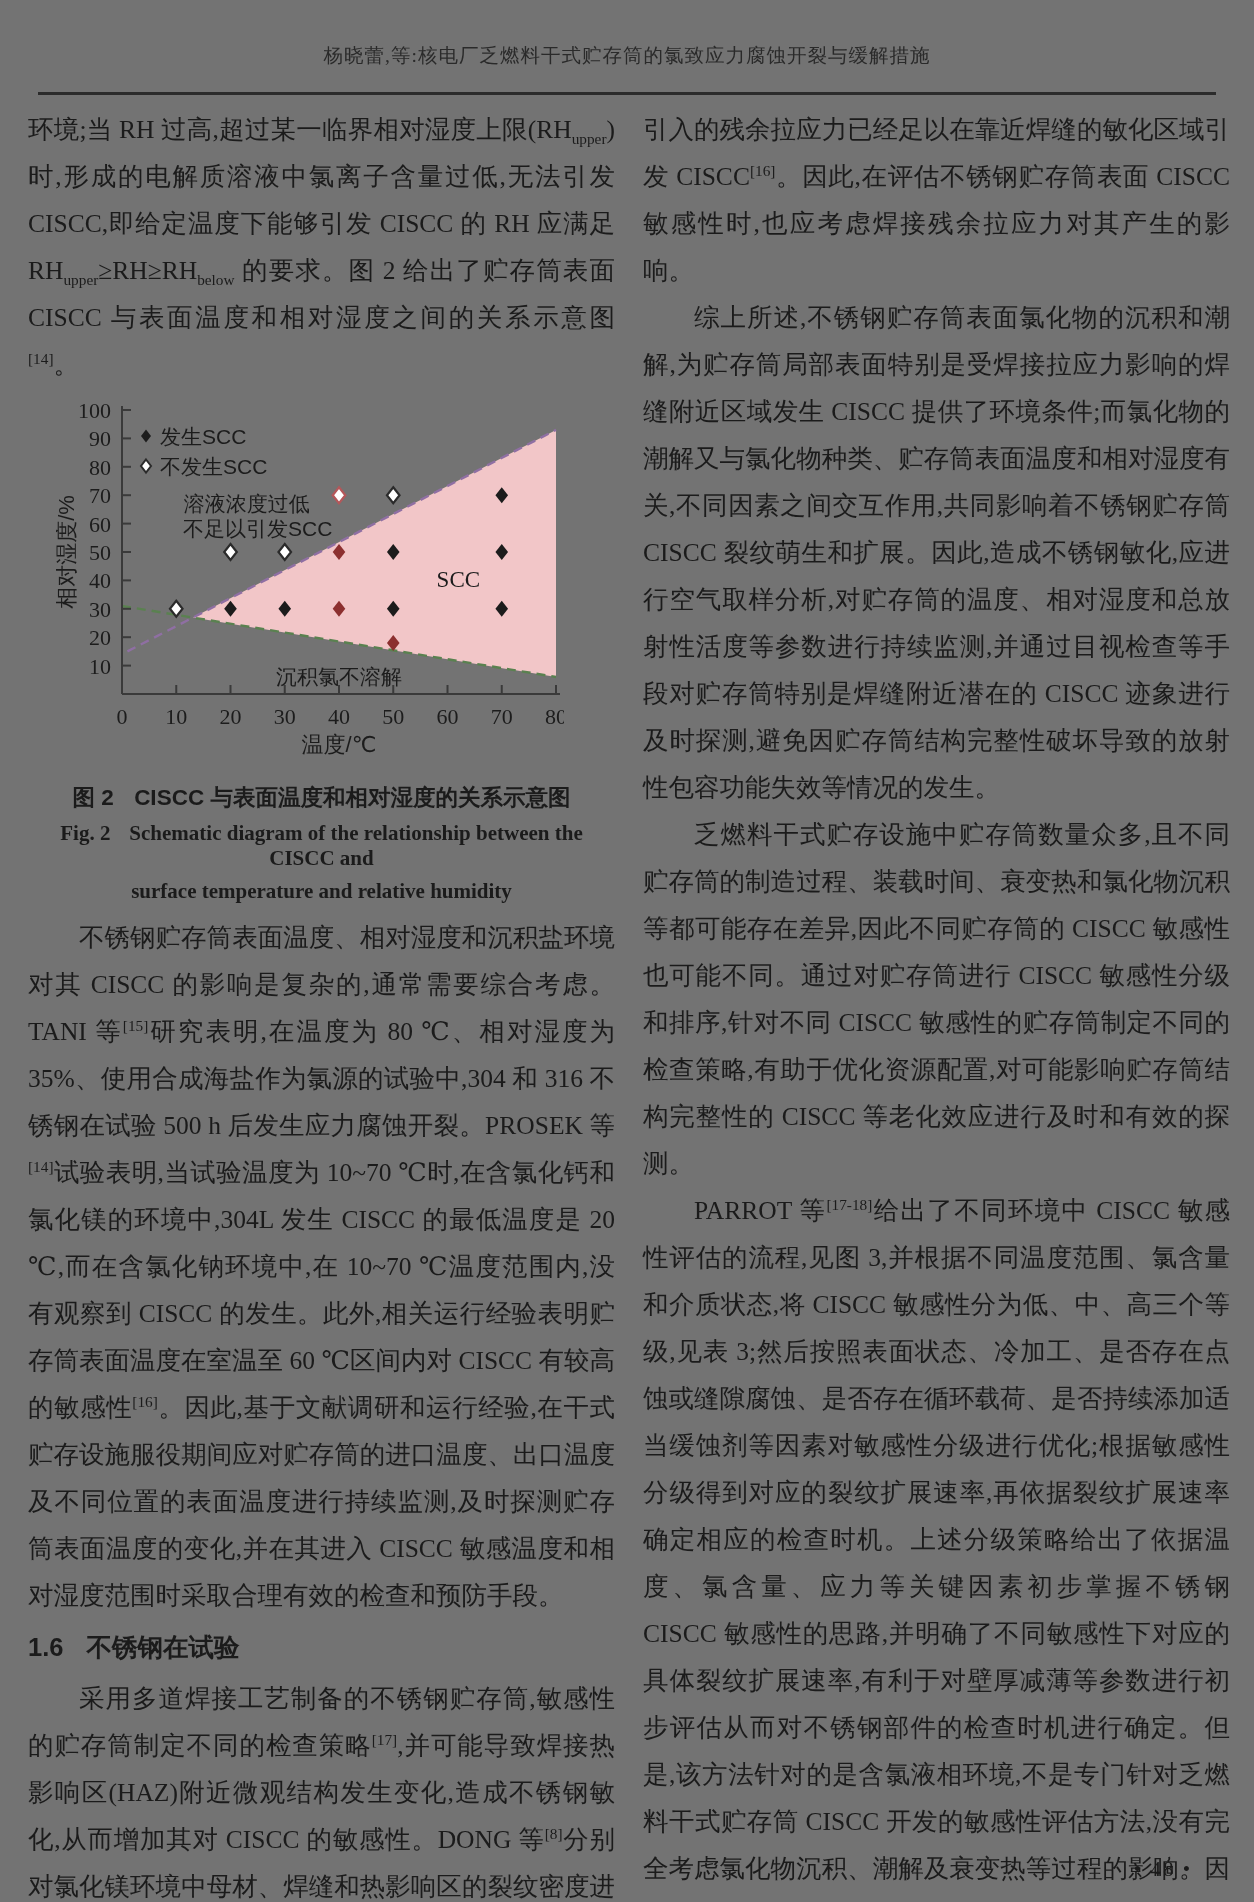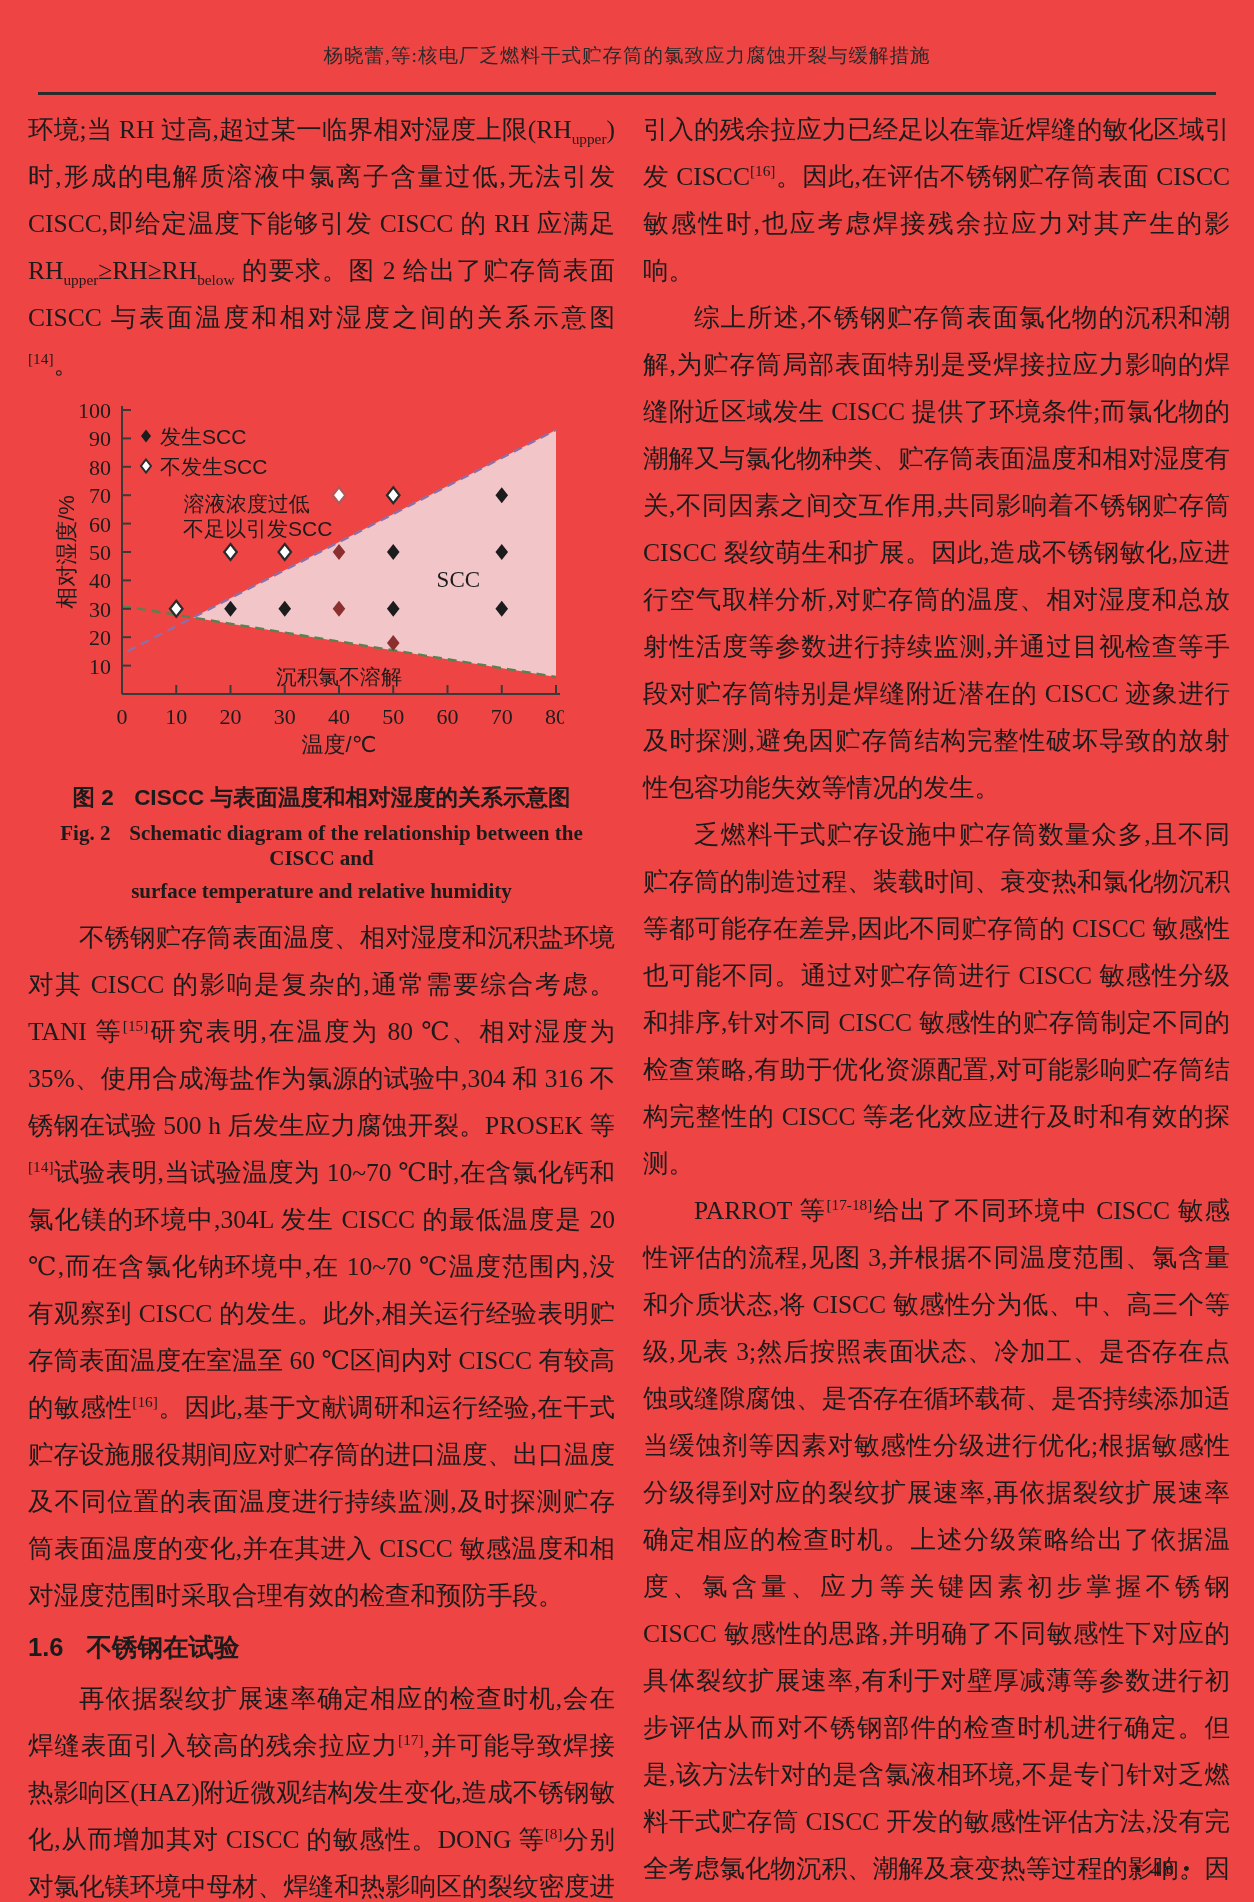--- a/index.html
+++ b/index.html
@@ -1,16 +1,16 @@
 <!DOCTYPE html>
 <html><head>
 <meta charset="utf-8">
 <style>
   html,body{margin:0;padding:0;background:#e8e8e8;}
-  .page{position:relative;width:1254px;height:1902px;background:#ef4444;margin:0 auto;
+  .page{position:relative;width:1254px;height:1902px;background:#737373;margin:0 auto;
         overflow:hidden;font-family:"Liberation Serif","DejaVu Serif",serif;color:#1b1b1b;text-decoration:underline;}
   .running-head{position:absolute;top:42px;left:0;width:100%;text-align:center;
         font-size:19.5px;color:#2a2a2a;letter-spacing:1px;}
   .head-rule{position:absolute;top:92px;left:38px;right:38px;border-top:3px solid #2b2b2b;}
   .columns{position:absolute;top:106px;left:28px;right:24px;display:flex;gap:28px;}
   .col{flex:1;min-width:0;}
   p.body{margin:0;font-size:25.5px;line-height:47px;text-align:justify;text-justify:inter-ideograph;}
   p.indent{text-indent:2em;}
   sub,sup{font-size:0.60em;line-height:0;}
   .hgap{display:inline-block;width:0.9em;}
@@ -114,21 +114,21 @@
           <div class="cap-zh"><span>图 2</span><span class="hgap"></span><span>CISCC 与表面温度和相对湿度的关系示意图</span></div>
           <div class="cap-en"><span>Fig. 2</span><span class="hgap"></span><span>Schematic diagram of the relationship between the CISCC and</span></div>
           <div class="cap-en">surface temperature and relative humidity</div>
         </figcaption>
       </figure>
 
       <p class="body indent"><span>不锈钢贮存筒表面温度、相对湿度和沉积盐环境对其 CISCC 的影响是复杂的,通常需要综合考虑。TANI 等</span><sup>[15]</sup><span>研究表明,在温度为 80 ℃、相对湿度为 35%、使用合成海盐作为氯源的试验中,304 和 316 不锈钢在试验 500 h 后发生应力腐蚀开裂。PROSEK 等</span><sup>[14]</sup><span>试验表明,当试验温度为 10~70 ℃时,在含氯化钙和氯化镁的环境中,304L 发生 CISCC 的最低温度是 20 ℃,而在含氯化钠环境中,在 10~70 ℃温度范围内,没有观察到 CISCC 的发生。此外,相关运行经验表明贮存筒表面温度在室温至 60 ℃区间内对 CISCC 有较高的敏感性</span><sup>[16]</sup><span>。因此,基于文献调研和运行经验,在干式贮存设施服役期间应对贮存筒的进口温度、出口温度及不同位置的表面温度进行持续监测,及时探测贮存筒表面温度的变化,并在其进入 CISCC 敏感温度和相对湿度范围时采取合理有效的检查和预防手段。</span></p>
 
       <h3 class="subheading"><span>1.6</span><span class="hgap"></span><span>不锈钢在试验</span></h3>
 
-      <p class="body indent"><span>再依据裂纹扩展速率确定相应的检查时机,会在焊缝表面引入较高的残余拉应力</span><sup>[17]</sup><span>,并可能导致焊接热影响区(HAZ)附近微观结构发生变化,造成不锈钢敏化,从而增加其对 CISCC 的敏感性。DONG 等</span><sup>[8]</sup><span>分别对氯化镁环境中母材、焊缝和热影响区的裂纹密度进行分析,结果表明焊缝附近的热影响区对 SCC 敏感性更高,观察到了 SCC 裂纹。相关研究报告指出,在未额外施加应力的情况下,焊接过程</span></p>
+      <p class="body indent"><span>采用多道焊接工艺制备的不锈钢贮存筒,敏感性的贮存筒制定不同的检查策略</span><sup>[17]</sup><span>,并可能导致焊接热影响区(HAZ)附近微观结构发生变化,造成不锈钢敏化,从而增加其对 CISCC 的敏感性。DONG 等</span><sup>[8]</sup><span>分别对氯化镁环境中母材、焊缝和热影响区的裂纹密度进行分析,结果表明焊缝附近的热影响区对 SCC 敏感性更高,观察到了 SCC 裂纹。相关研究报告指出,在未额外施加应力的情况下,焊接过程</span></p>
     </div>
 
     <div class="col">
       <p class="body"><span>引入的残余拉应力已经足以在靠近焊缝的敏化区域引发 CISCC</span><sup>[16]</sup><span>。因此,在评估不锈钢贮存筒表面 CISCC 敏感性时,也应考虑焊接残余拉应力对其产生的影响。</span></p>
       <p class="body indent"><span>综上所述,不锈钢贮存筒表面氯化物的沉积和潮解,为贮存筒局部表面特别是受焊接拉应力影响的焊缝附近区域发生 CISCC 提供了环境条件;而氯化物的潮解又与氯化物种类、贮存筒表面温度和相对湿度有关,不同因素之间交互作用,共同影响着不锈钢贮存筒 CISCC 裂纹萌生和扩展。因此,造成不锈钢敏化,应进行空气取样分析,对贮存筒的温度、相对湿度和总放射性活度等参数进行持续监测,并通过目视检查等手段对贮存筒特别是焊缝附近潜在的 CISCC 迹象进行及时探测,避免因贮存筒结构完整性破坏导致的放射性包容功能失效等情况的发生。</span></p>
 
 
       <p class="body indent"><span>乏燃料干式贮存设施中贮存筒数量众多,且不同贮存筒的制造过程、装载时间、衰变热和氯化物沉积等都可能存在差异,因此不同贮存筒的 CISCC 敏感性也可能不同。通过对贮存筒进行 CISCC 敏感性分级和排序,针对不同 CISCC 敏感性的贮存筒制定不同的检查策略,有助于优化资源配置,对可能影响贮存筒结构完整性的 CISCC 等老化效应进行及时和有效的探测。</span></p>
       <p class="body indent"><span>PARROT 等</span><sup>[17-18]</sup><span>给出了不同环境中 CISCC 敏感性评估的流程,见图 3,并根据不同温度范围、氯含量和介质状态,将 CISCC 敏感性分为低、中、高三个等级,见表 3;然后按照表面状态、冷加工、是否存在点蚀或缝隙腐蚀、是否存在循环载荷、是否持续添加适当缓蚀剂等因素对敏感性分级进行优化;根据敏感性分级得到对应的裂纹扩展速率,再依据裂纹扩展速率确定相应的检查时机。上述分级策略给出了依据温度、氯含量、应力等关键因素初步掌握不锈钢 CISCC 敏感性的思路,并明确了不同敏感性下对应的具体裂纹扩展速率,有利于对壁厚减薄等参数进行初步评估从而对不锈钢部件的检查时机进行确定。但是,该方法针对的是含氯液相环境,不是专门针对乏燃料干式贮存筒 CISCC 开发的敏感性评估方法,没有完全考虑氯化物沉积、潮解及衰变热等过程的影响。因此,无法直接将该方法用于乏燃料干式贮存筒 CISCC 的敏感性分级评价。</span></p>
     </div>

